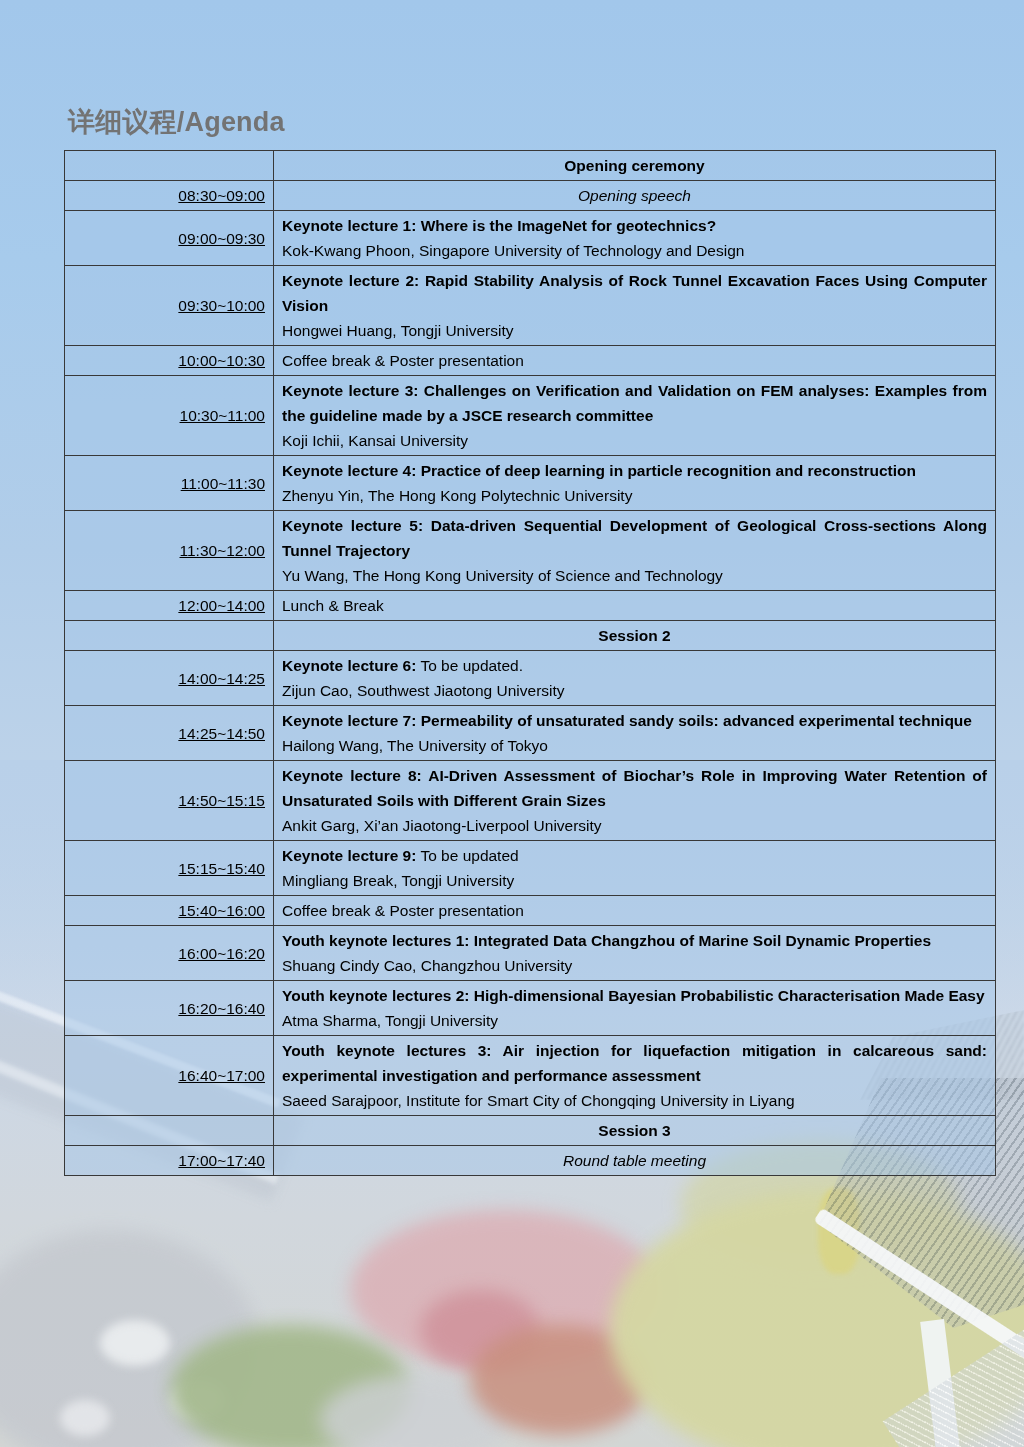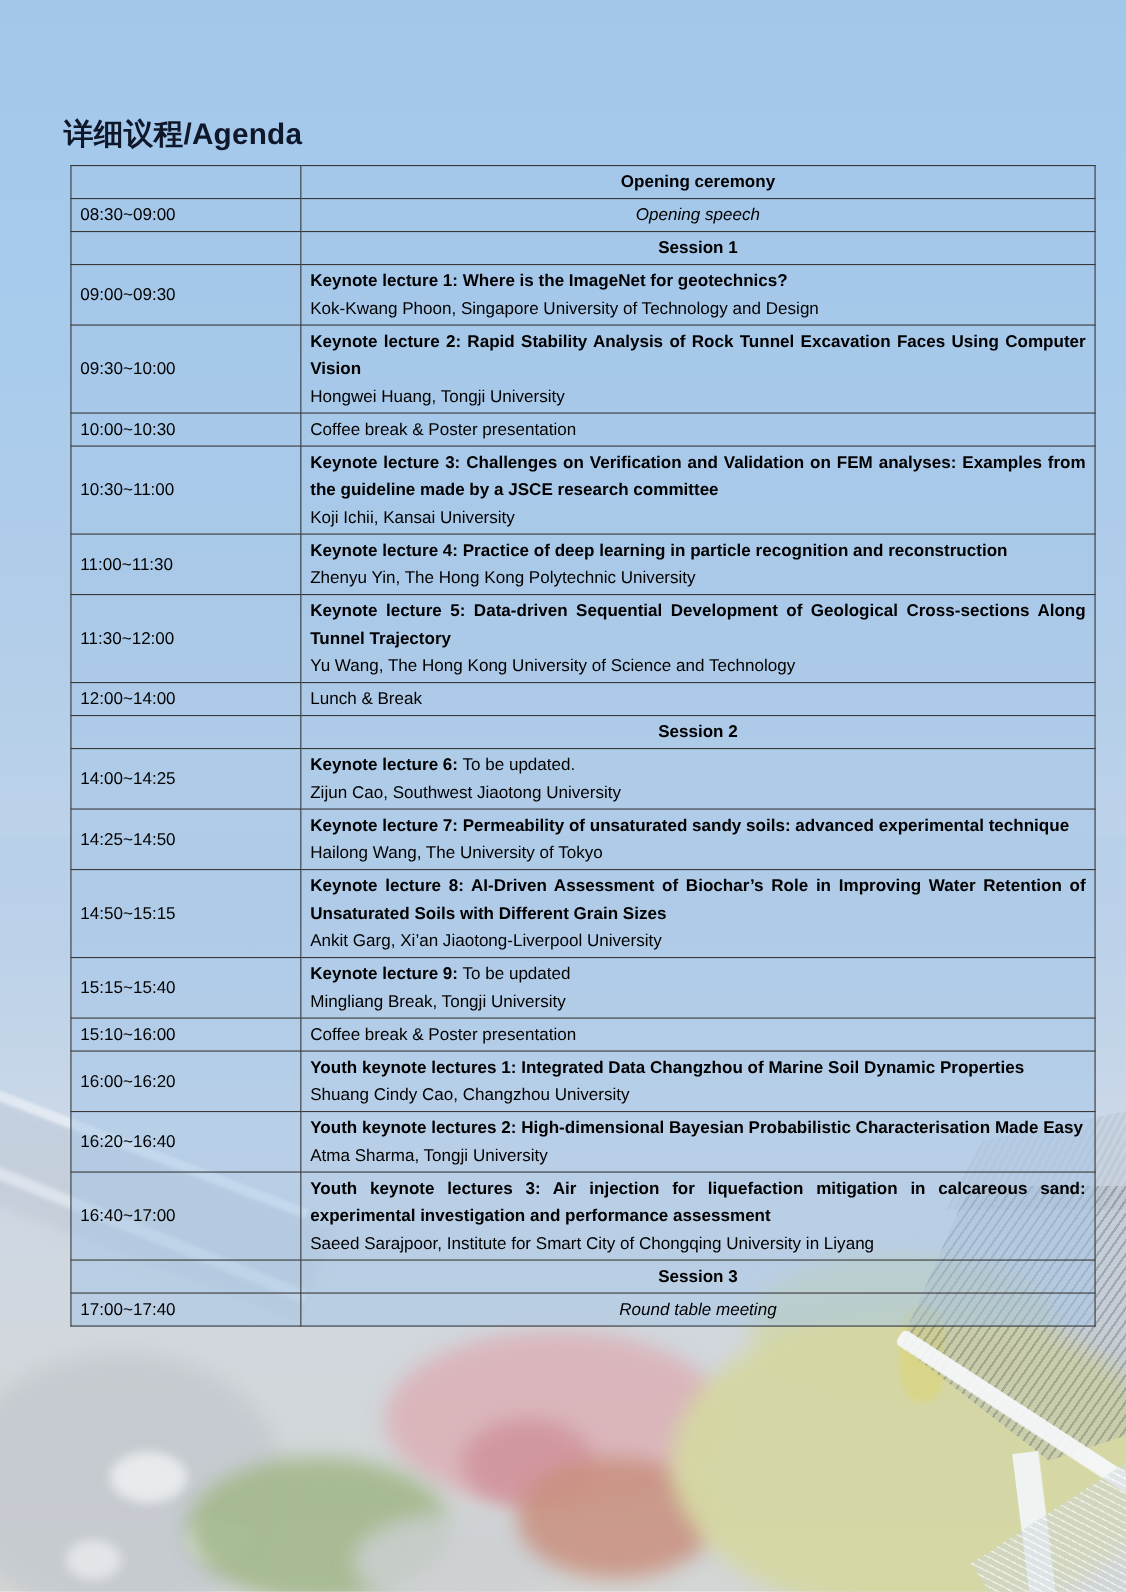--- a/index.html
+++ b/index.html
@@ -33,27 +33,27 @@
   .pink-flowers{left:350px;top:450px;width:310px;height:160px;background:#dcaeb4;opacity:.8;}
   .pink-deep{left:420px;top:530px;width:120px;height:80px;background:#cf9099;opacity:.8;}
   .red-orange{left:470px;top:565px;width:180px;height:110px;background:#c9907f;opacity:.85;}
   .green-tree{left:170px;top:565px;width:240px;height:130px;background:#a3b88b;opacity:.9;}
   .grey-path{left:320px;top:615px;width:190px;height:90px;background:#cdd0d4;opacity:.8;}
   .yellow-big{left:610px;top:430px;width:450px;height:280px;background:#d5d7a3;opacity:.95;}
   .yellow-up{left:680px;top:380px;width:280px;height:130px;background:#d2d5a5;opacity:.7;}
   .yellow-cluster{left:818px;top:428px;width:42px;height:86px;background:#d9d588;filter:blur(2.5px);opacity:.95;border-radius:40%;}
   .photo-fade{left:0;top:0;width:1024px;height:260px;background:linear-gradient(180deg,#b9d0e9 0%,rgba(185,208,233,0) 100%);}
   
-  .page-title{position:absolute;left:58px;top:104px;font-size:27px;font-weight:bold;color:#0f172a;letter-spacing:.2px;}
+  .page-title{position:absolute;left:68px;top:104px;font-size:27px;font-weight:bold;color:#737373;letter-spacing:.2px;}
   table.agenda{position:absolute;left:64px;top:150px;width:897px;border-collapse:collapse;table-layout:fixed;}
   table.agenda td{
     border:1px solid #383838;background:rgba(163,197,232,.5);
     padding:2px 8px;font-size:15.5px;line-height:25px;color:#000000;vertical-align:middle;
   }
-  td.time{width:192px;text-align:left;padding:2px 4px;}
+  td.time{width:192px;text-align:right;padding:2px 4px;text-decoration:underline;}
   td.ev{width:705px;}
   .hdr{text-align:center;font-weight:bold;}
   .ctr{text-align:center;font-style:italic;}
   .lec-title{text-align:justify;}
   .lec-title .b{font-weight:bold;}
 </style>
 </head>
 <body>
 
 <div class="photo">
@@ -86,24 +86,20 @@
   <tbody>
       <tr>
     <td class="time"></td>
     <td class="ev hdr">Opening ceremony</td>
   </tr>
   <tr>
     <td class="time">08:30~09:00</td>
     <td class="ev ctr">Opening speech</td>
   </tr>
   <tr>
-    <td class="time"></td>
-    <td class="ev hdr">Session 1</td>
-  </tr>
-  <tr>
     <td class="time">09:00~09:30</td>
     <td class="ev">
       <div class="lec-title"><span class="b">Keynote lecture 1: Where is the ImageNet for geotechnics?</span><span></span></div>
       <div class="lec-speaker">Kok-Kwang Phoon, Singapore University of Technology and Design</div>
     </td>
   </tr>
   <tr>
     <td class="time">09:30~10:00</td>
     <td class="ev">
       <div class="lec-title"><span class="b">Keynote lecture 2: Rapid Stability Analysis of Rock Tunnel Excavation Faces Using Computer Vision</span><span></span></div>
@@ -165,21 +161,21 @@
     </td>
   </tr>
   <tr>
     <td class="time">15:15~15:40</td>
     <td class="ev">
       <div class="lec-title"><span class="b">Keynote lecture 9:</span><span> To be updated</span></div>
       <div class="lec-speaker">Mingliang Break, Tongji University</div>
     </td>
   </tr>
   <tr>
-    <td class="time">15:10~16:00</td>
+    <td class="time">15:40~16:00</td>
     <td class="ev">Coffee break &amp; Poster presentation</td>
   </tr>
   <tr>
     <td class="time">16:00~16:20</td>
     <td class="ev">
       <div class="lec-title"><span class="b">Youth keynote lectures 1: Integrated Data Changzhou of Marine Soil Dynamic Properties</span><span></span></div>
       <div class="lec-speaker">Shuang Cindy Cao, Changzhou University</div>
     </td>
   </tr>
   <tr>

